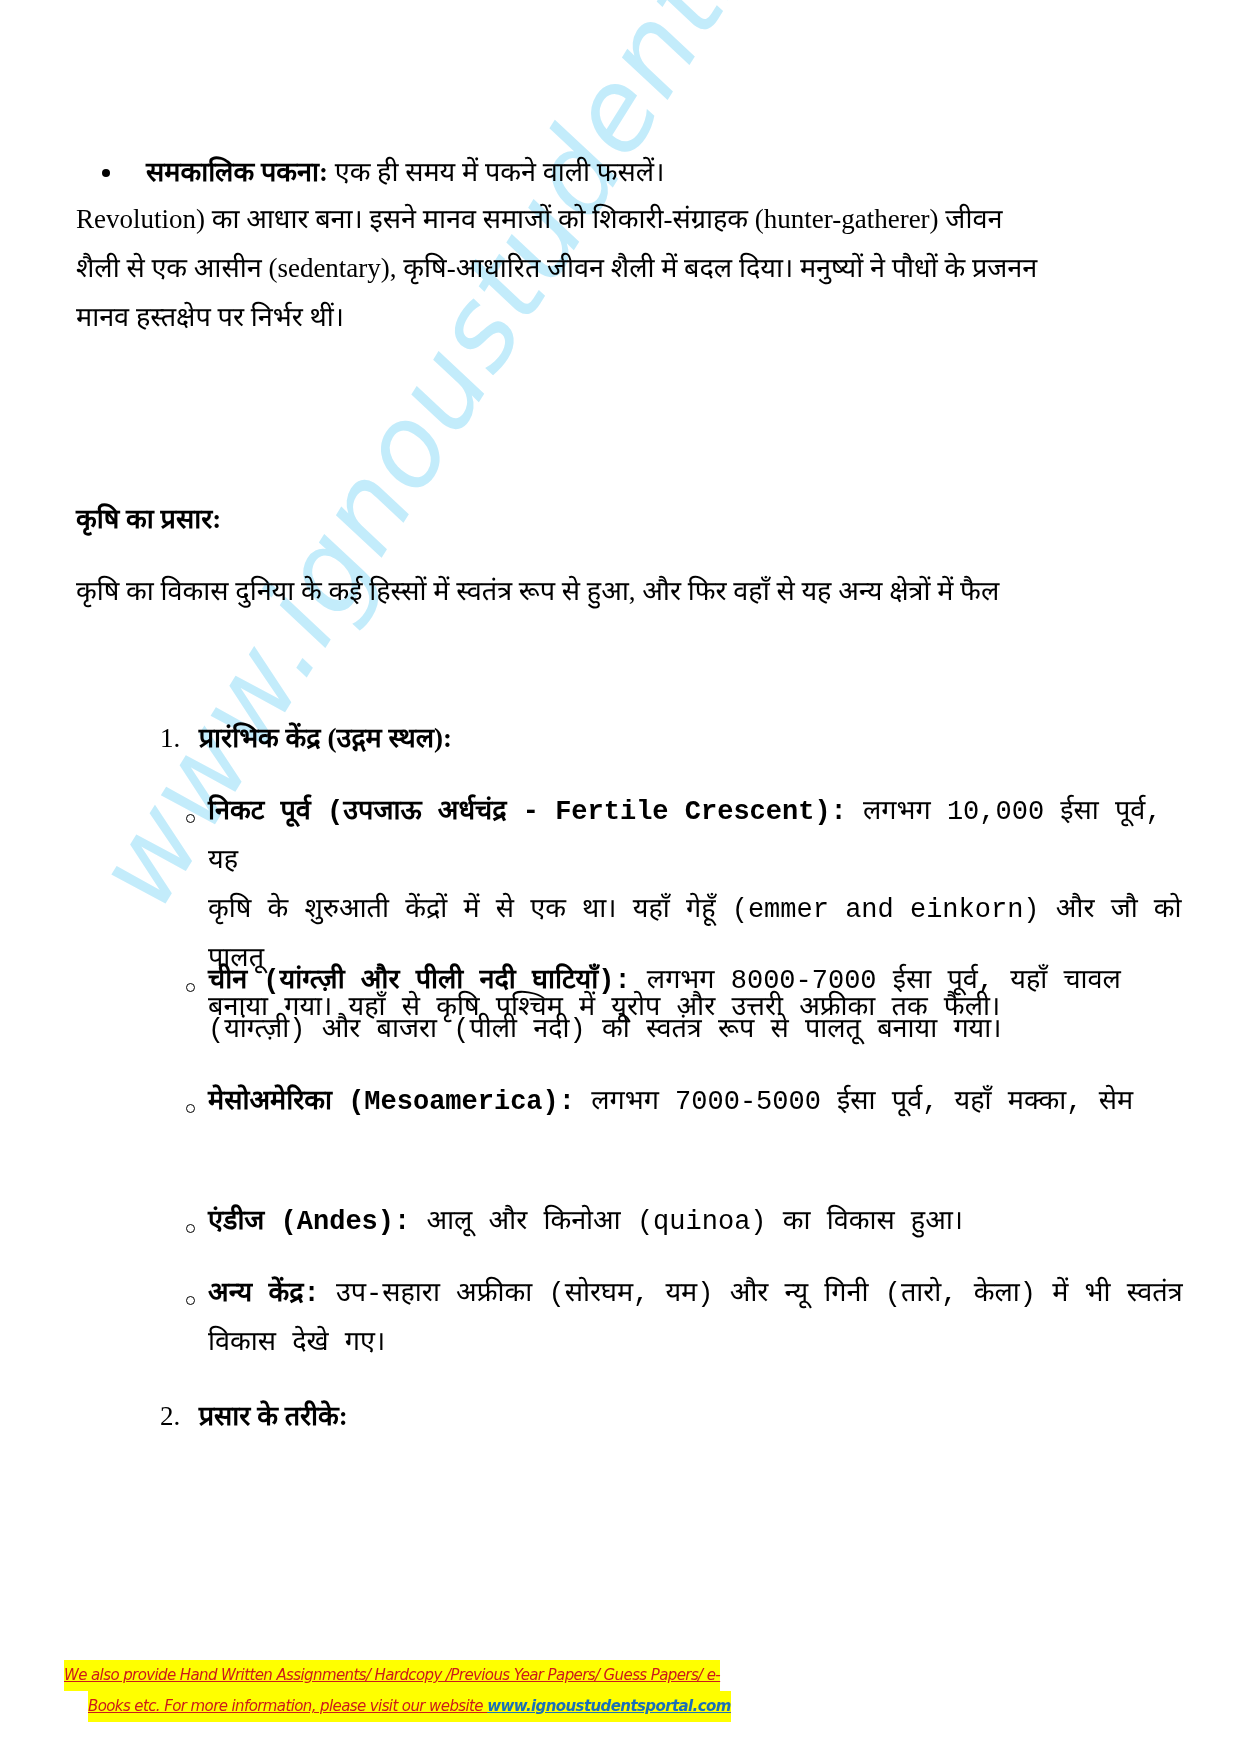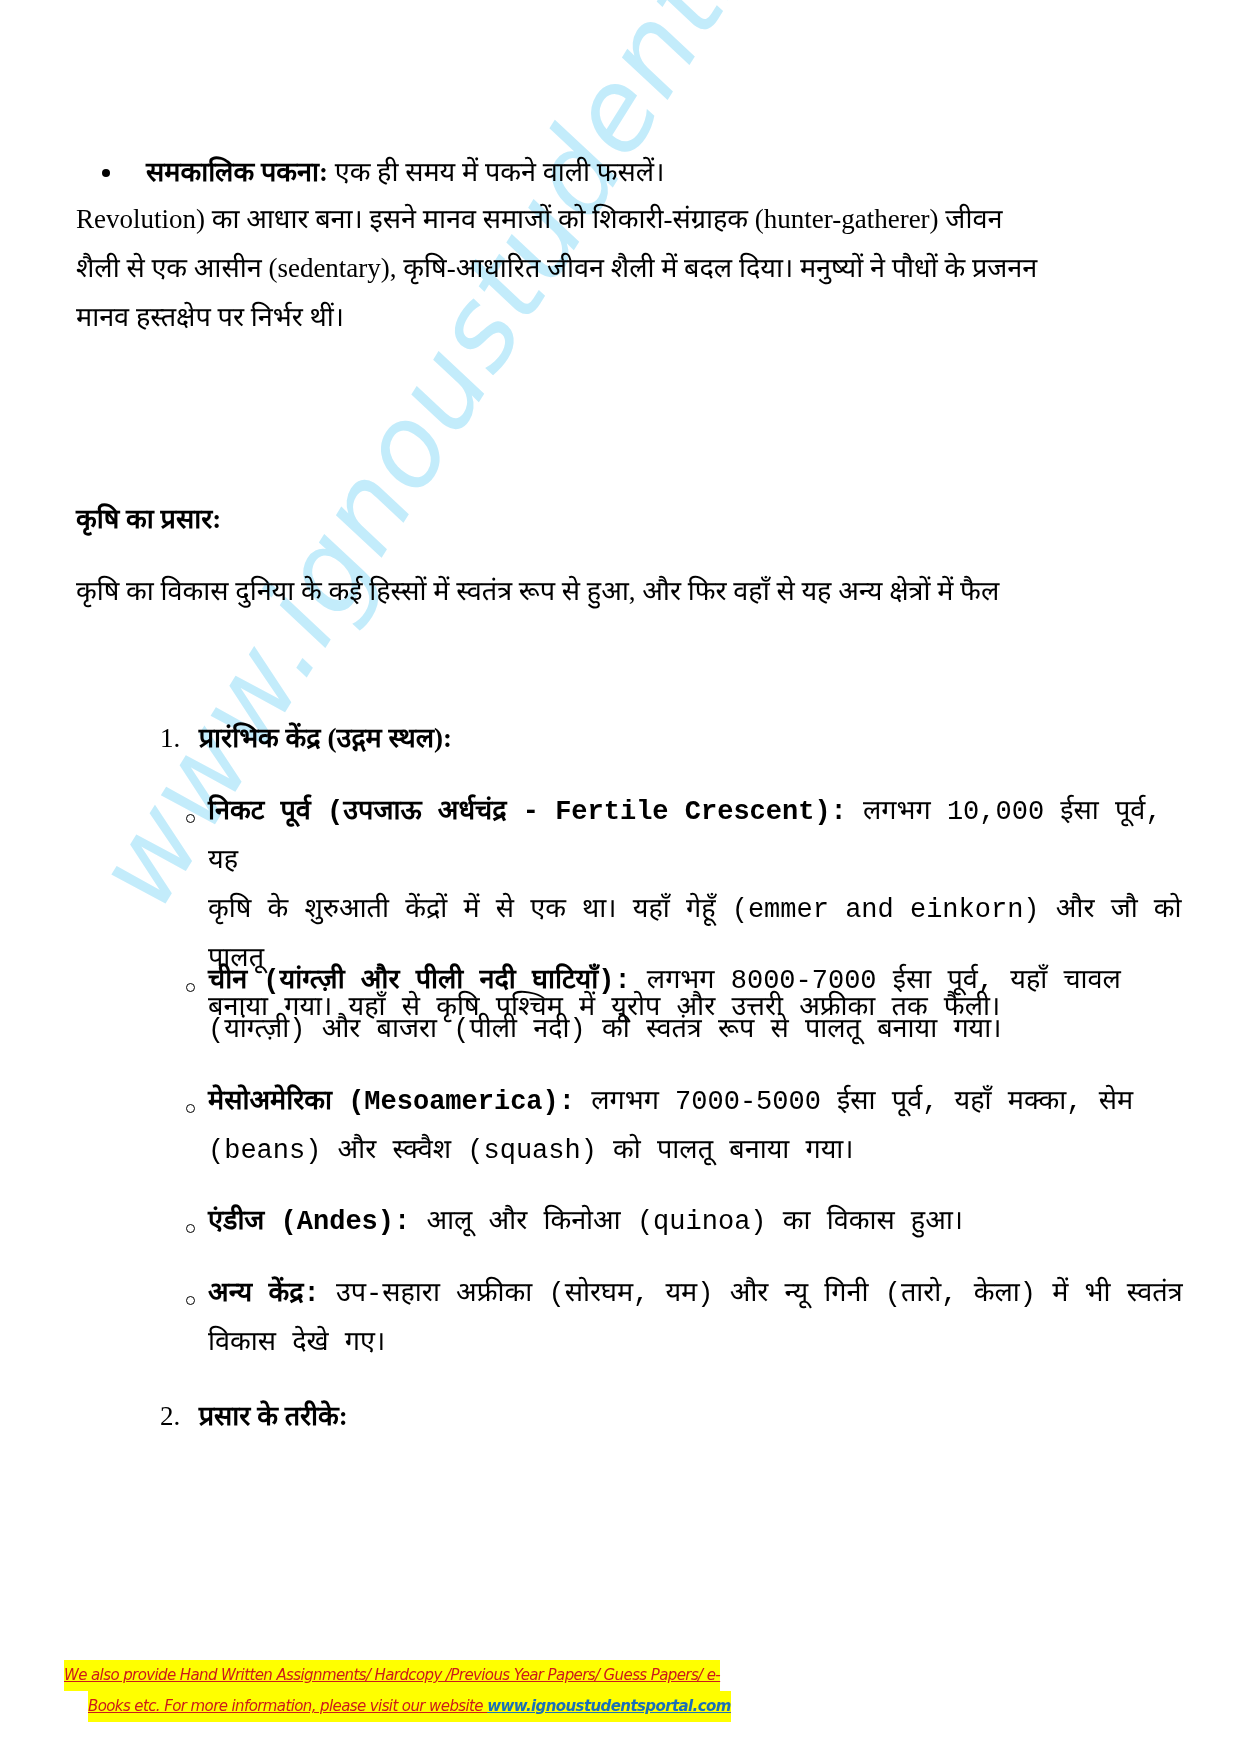--- a/index.html
+++ b/index.html
@@ -78,21 +78,20 @@
       <span class="txt">
         <b>चीन (यांग्त्ज़ी और पीली नदी घाटियाँ):</b><span> लगभग 8000-7000 ईसा पूर्व, यहाँ चावल</span><br>
         <span>(यांग्त्ज़ी) और बाजरा (पीली नदी) को स्वतंत्र रूप से पालतू बनाया गया।</span>
       </span>
     </div>
 
     <div class="sub" style="top:1078px;">
       <span class="circ"></span>
       <span class="txt">
         <b>मेसोअमेरिका (Mesoamerica):</b><span> लगभग 7000-5000 ईसा पूर्व, यहाँ मक्का, सेम</span><br>
-        <span>(beans) और स्क्वैश (squash) को पालतू बनाया गया।</span>
       </span>
     </div>
 
     <div class="sub" style="top:1198px;">
       <span class="circ"></span>
       <span class="txt">
         <b>एंडीज (Andes):</b><span> आलू और किनोआ (quinoa) का विकास हुआ।</span>
       </span>
     </div>
 

